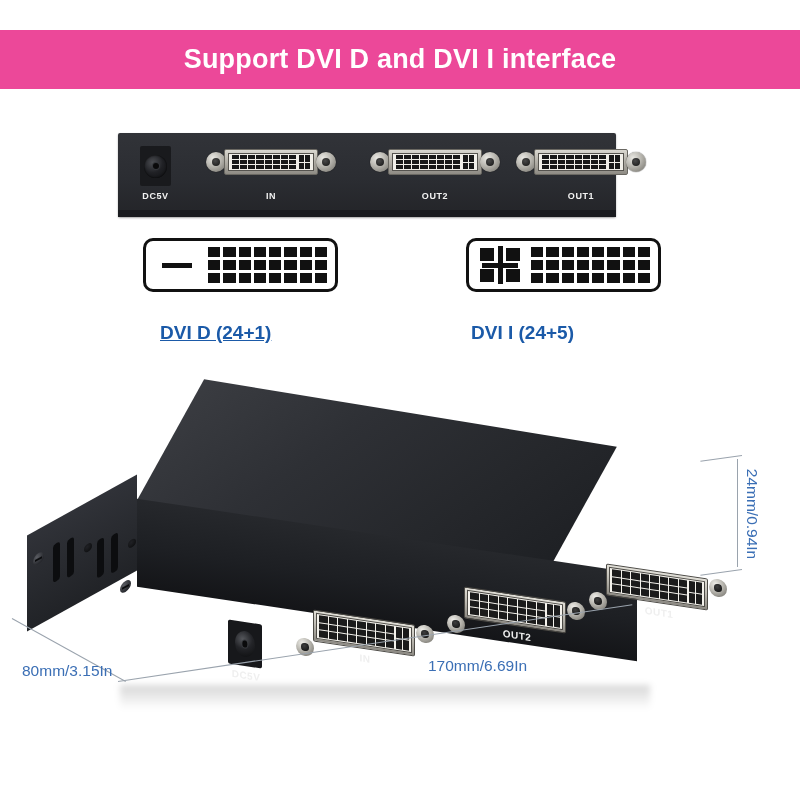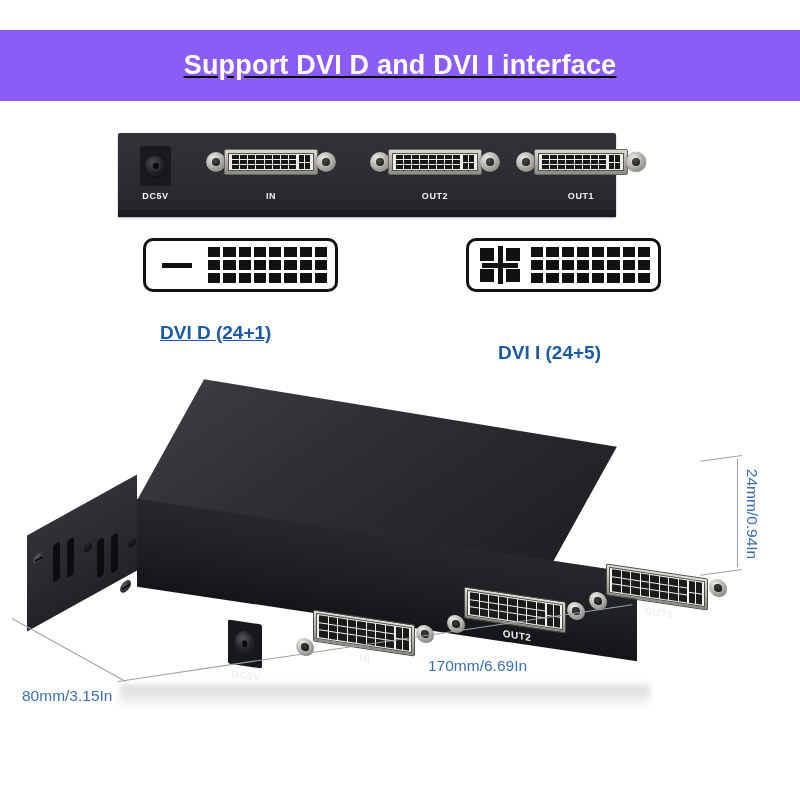--- a/index.html
+++ b/index.html
@@ -6,23 +6,23 @@
   body{
     width:800px;height:800px;
     background:#ffffff;
     font-family:"Liberation Sans", sans-serif;
     overflow:hidden;
     position:relative;
   }
 
   
   #banner{
-    position:absolute;left:0;top:30px;width:800px;height:71px;
-    background:#8b5cf6;
-    display:flex;align-items:center;justify-content:center;text-decoration:underline;
+    position:absolute;left:0;top:30px;width:800px;height:59px;
+    background:#ec4899;
+    display:flex;align-items:center;justify-content:center;
   }
   #banner-title{
     color:#ffffff;
     font-size:27px;
     font-weight:bold;
     letter-spacing:.2px;
     white-space:nowrap;
   }
 
   
@@ -451,21 +451,21 @@
         <i></i>
         <i></i>
         <i></i>
         <i></i>
         <i></i>
         <i></i>
         <i></i>
     </div>
   </div>
 </div>
-<div class="diagram-caption" style="left:498px;top:322px;margin-top:20px;">DVI I (24+5)</div>
+<div class="diagram-caption" style="left:471px;top:322px;">DVI I (24+5)</div>
 
 <div id="photo3d">
 
   <div class="shadow-plate" style="left:120px;top:300px;width:530px;height:24px;"></div>
 
   <div class="dev-top" style="left:150px;top:28px;width:450px;height:128px;"></div>
 
   <div class="dev-left" style="left:27px;top:120px;width:110px;height:96px;">
     <div class="vent" style="left:26px;top:24px;width:7px;height:38px;"></div>
     <div class="vent" style="left:40px;top:27px;width:7px;height:38px;"></div>
@@ -609,17 +609,17 @@
   </div>
   <div class="p3-post" style="left:709px;top:194px;width:18px;height:18px;transform:skewY(8.5deg);"></div>
   <div class="p3-label" style="left:629px;top:222px;width:60px;text-align:center;">OUT1</div>
 
   <div class="dim-line" style="left:12px;top:233px;width:130px;height:1px;transform:rotate(29deg);transform-origin:left center;"></div>
   <div class="dim-line" style="left:118px;top:296px;width:520px;height:1px;transform:rotate(-8.5deg);transform-origin:left center;"></div>
   <div class="dim-line" style="left:737px;top:74px;width:1px;height:108px;"></div>
   <div class="dim-line" style="left:700px;top:70px;width:42px;height:1px;transform:rotate(-8deg);transform-origin:right center;"></div>
   <div class="dim-line" style="left:700px;top:184px;width:42px;height:1px;transform:rotate(-8deg);transform-origin:right center;"></div>
 
-  <div class="dim-label" style="left:22px;top:277px;margin-top:25px;">80mm/3.15In</div>
+  <div class="dim-label" style="left:22px;top:277px;">80mm/3.15In</div>
   <div class="dim-label" style="left:428px;top:272px;">170mm/6.69In</div>
   <div class="dim-label vlabel" style="left:707px;top:120px;">24mm/0.94In</div>
 
 </div>
 
 </body></html>

